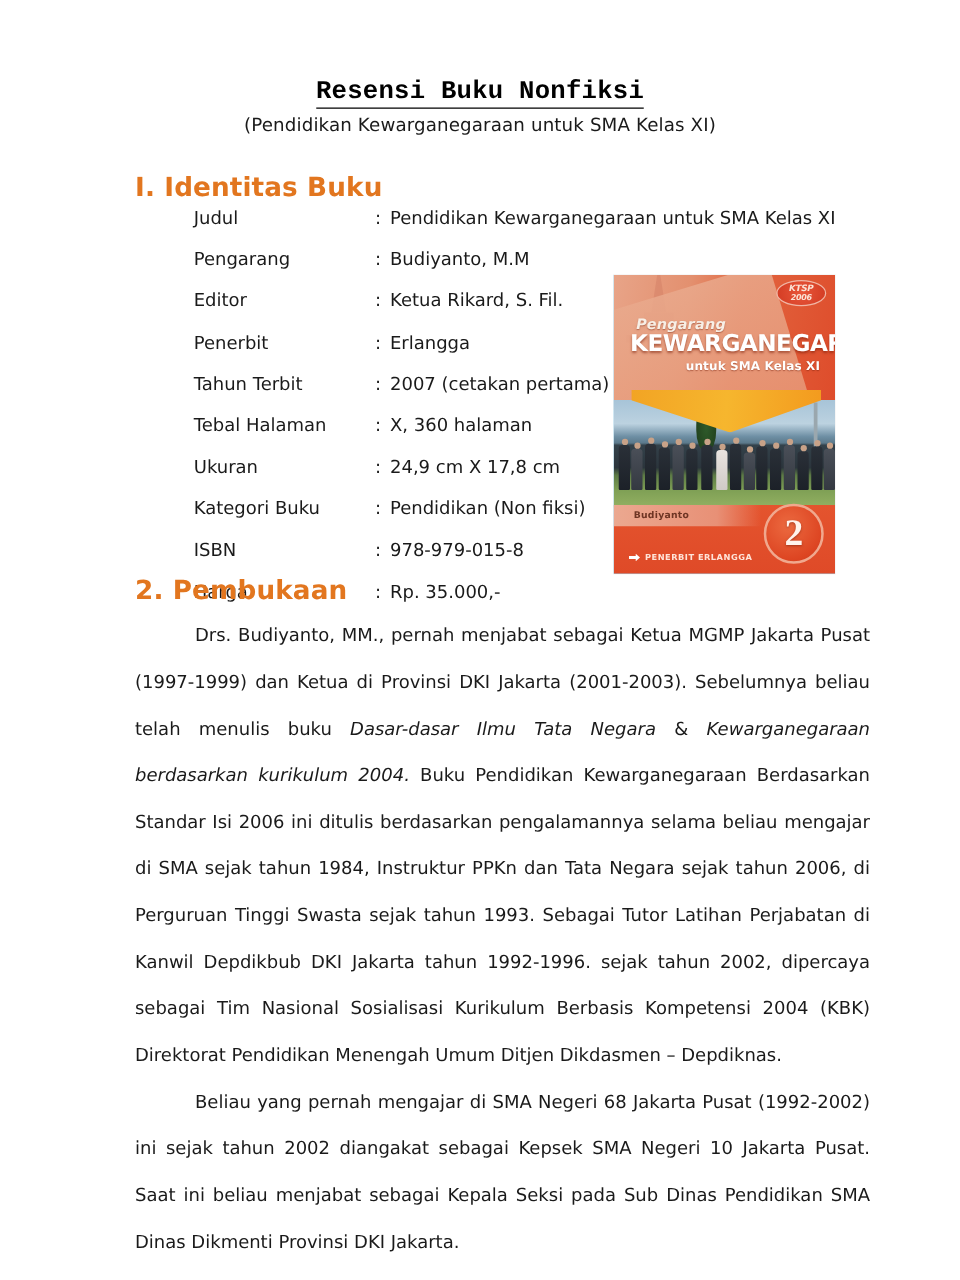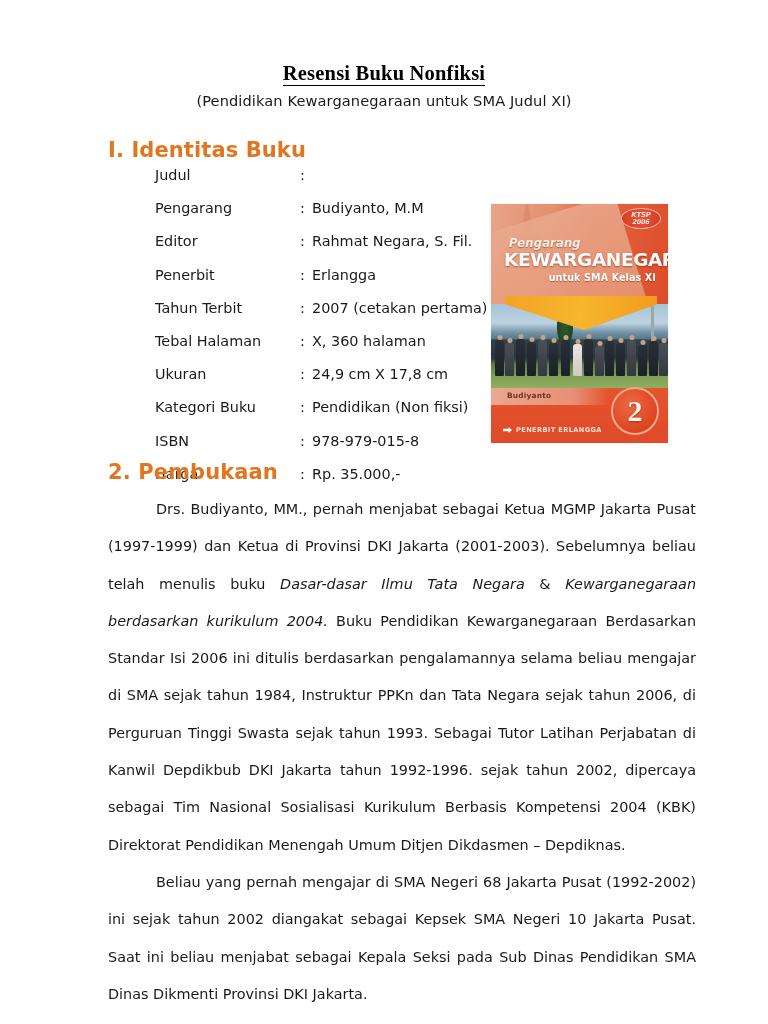--- a/index.html
+++ b/index.html
@@ -18,21 +18,21 @@
     position: relative;
     width: 768px;
     height: 1024px;
     box-sizing: border-box;
     padding: 0;
   }
 
   
   .doc-title {
     text-align: center;
-    font-family: Liberation Serif, serif;
+    font-family: Liberation Mono, monospace;
     font-weight: bold;
     font-size: 20.5px;
     letter-spacing: 0.2px;
     margin: 0;
     padding-top: 62px;
     color: #000;
   }
   .doc-title span {
     border-bottom: 1.6px solid #000;
     padding-bottom: 1px;
@@ -72,21 +72,21 @@
     white-space: nowrap;
   }
   .identity-label { width: 145px; flex: 0 0 145px; }
   .identity-colon { width: 12px; flex: 0 0 12px; }
   .identity-value { flex: 1 1 auto; }
 
   
   .book-cover {
     position: absolute;
     left: 491px;
-    top: 204px;
+    top: 220px;
     width: 177px;
     height: 239px;
     overflow: hidden;
     background: #7dd3fc;
     box-shadow: 0 0 0 0.5px rgba(0,0,0,0.06);
   }
   .cover-top {
     position: absolute;
     left: 0; top: 0; right: 0;
     height: 108px;
@@ -337,38 +337,39 @@
   }
 </style>
 </head>
 <body>
 
 <div class="page">
 
   <h1 class="doc-title">
     <span>Resensi Buku Nonfiksi</span>
   </h1>
-  <p class="doc-subtitle">(Pendidikan Kewarganegaraan untuk SMA Judul XI)</p>
+  <p class="doc-subtitle">(Pendidikan Kewarganegaraan untuk SMA Kelas XI)</p>
 
   <h2 class="section-heading" id="heading-identitas">I. Identitas Buku</h2>
 
   <div class="identity-list">
     <div class="identity-row">
       <span class="identity-label">Judul</span>
       <span class="identity-colon">:</span>
+      <span class="identity-value">Pendidikan Kewarganegaraan untuk SMA Kelas XI</span>
     </div>
     <div class="identity-row">
       <span class="identity-label">Pengarang</span>
       <span class="identity-colon">:</span>
       <span class="identity-value">Budiyanto, M.M</span>
     </div>
     <div class="identity-row">
       <span class="identity-label">Editor</span>
       <span class="identity-colon">:</span>
-      <span class="identity-value">Rahmat Negara, S. Fil.</span>
+      <span class="identity-value">Ketua Rikard, S. Fil.</span>
     </div>
     <div class="identity-row">
       <span class="identity-label">Penerbit</span>
       <span class="identity-colon">:</span>
       <span class="identity-value">Erlangga</span>
     </div>
     <div class="identity-row">
       <span class="identity-label">Tahun Terbit</span>
       <span class="identity-colon">:</span>
       <span class="identity-value">2007 (cetakan pertama)</span>

